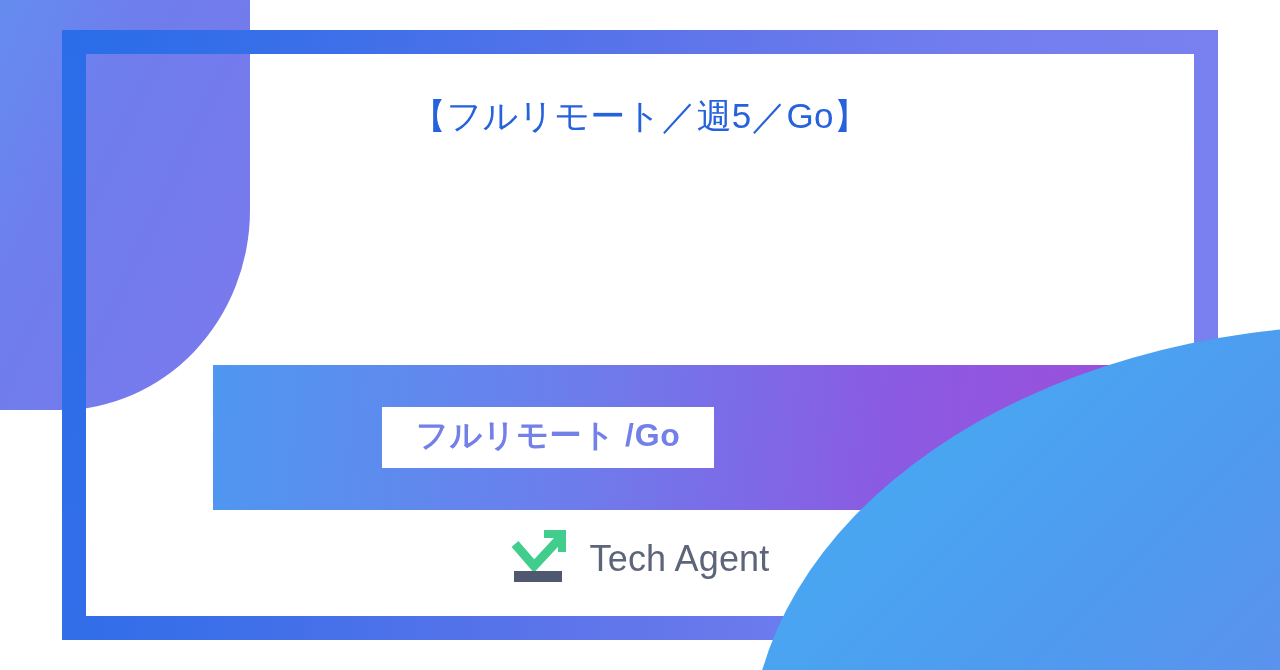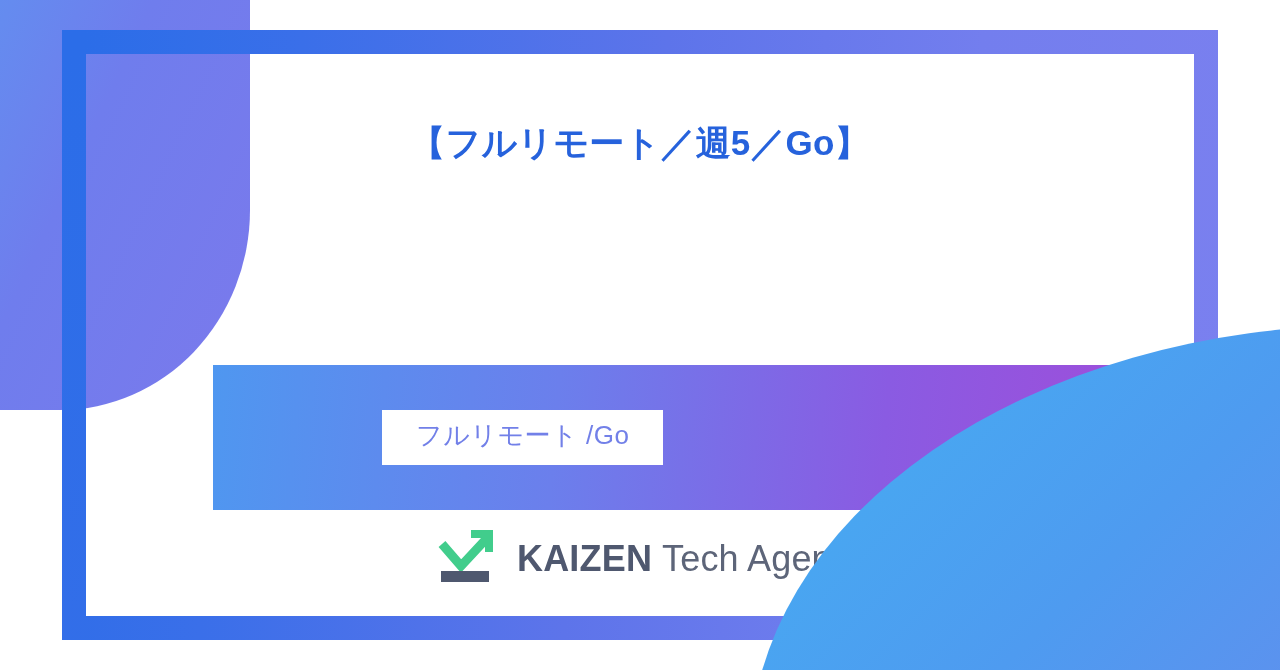--- a/index.html
+++ b/index.html
@@ -85,24 +85,24 @@
     width: 1280px;
     height: 670px;
     display: flex;
     flex-direction: column;
     align-items: center;
     justify-content: flex-start;
   }
 
   
   .heading {
-    margin-top: 120px;
+    margin-top: 93px;
     text-align: center;
     color: #2662dc;
-    font-weight: 700;
+    font-weight: 400;
     line-height: 1.32;
     letter-spacing: 0.01em;
     white-space: nowrap;
   }
   .heading .line1 {
     display: block;
     font-size: 35px;
   }
   .heading .line2 {
     display: block;
@@ -122,22 +122,22 @@
     align-items: center;
   }
   .tagbox {
     margin-left: 169px;
     background: #ffffff;
     padding: 11px 34px 15px 34px;
     display: inline-block;
   }
   .tagbox-text {
     color: #7280e8;
-    font-size: 26px;
-    font-weight: 400;
+    font-size: 32px;
+    font-weight: 700;
     line-height: 1.12;
     letter-spacing: 0.02em;
     white-space: nowrap;
   }
 
   
   .logo {
     position: absolute;
     left: 0;
     right: 0;
@@ -199,21 +199,20 @@
 
     <div class="logo">
       <div class="logo-mark">
         <svg width="62" height="60" viewBox="0 0 62 60" aria-hidden="true">
           <path d="M4 20 L23 42 L50 13" fill="none" stroke="#41cd8c" stroke-width="9" stroke-linecap="butt" stroke-linejoin="miter"></path>
           <path d="M33 6 L55 6 L55 28 L47 28 L47 14 L33 14 Z" fill="#41cd8c"></path>
           <rect x="3" y="47" width="48" height="11" fill="#4f586f"></rect>
         </svg>
       </div>
       <div class="logo-wordmark">
-        <span class="logo-kaizen">KAIZEN</span>
         <span class="logo-tail">Tech Agent</span>
       </div>
     </div>
 
   </div>
 
   <div class="blob blob-bottomleft"></div>
   <div class="blob blob-bottomright"></div>
 
 </div>

